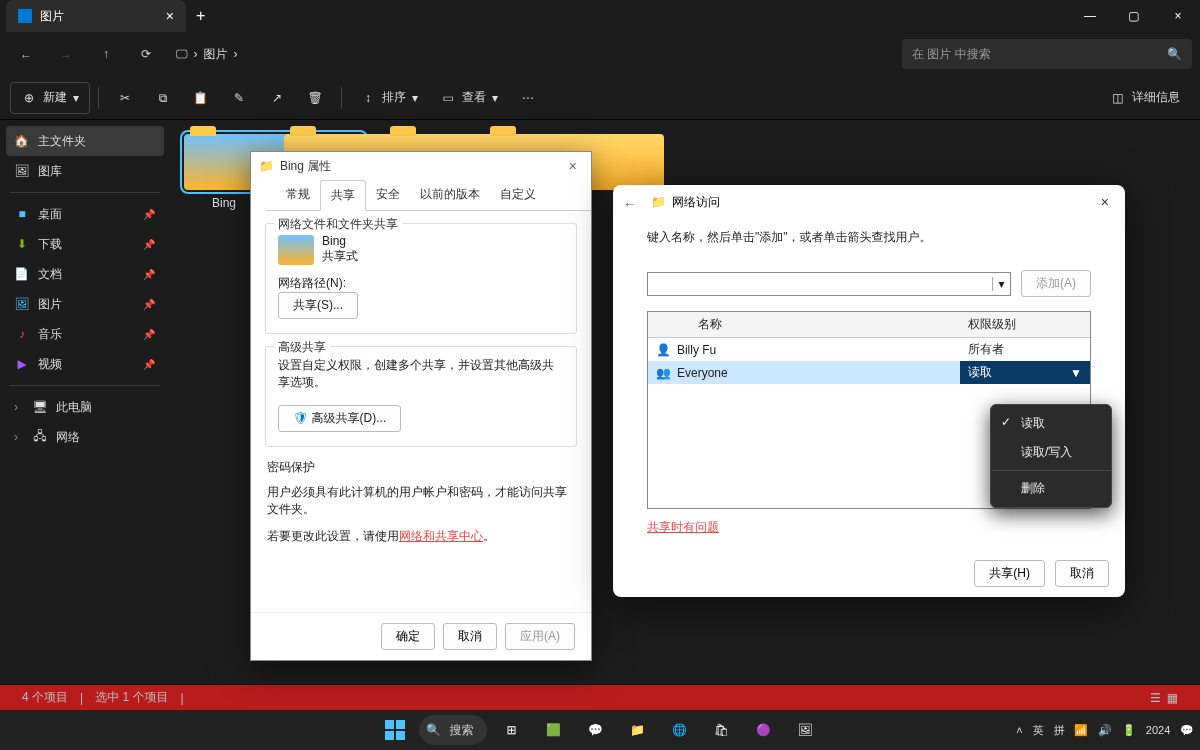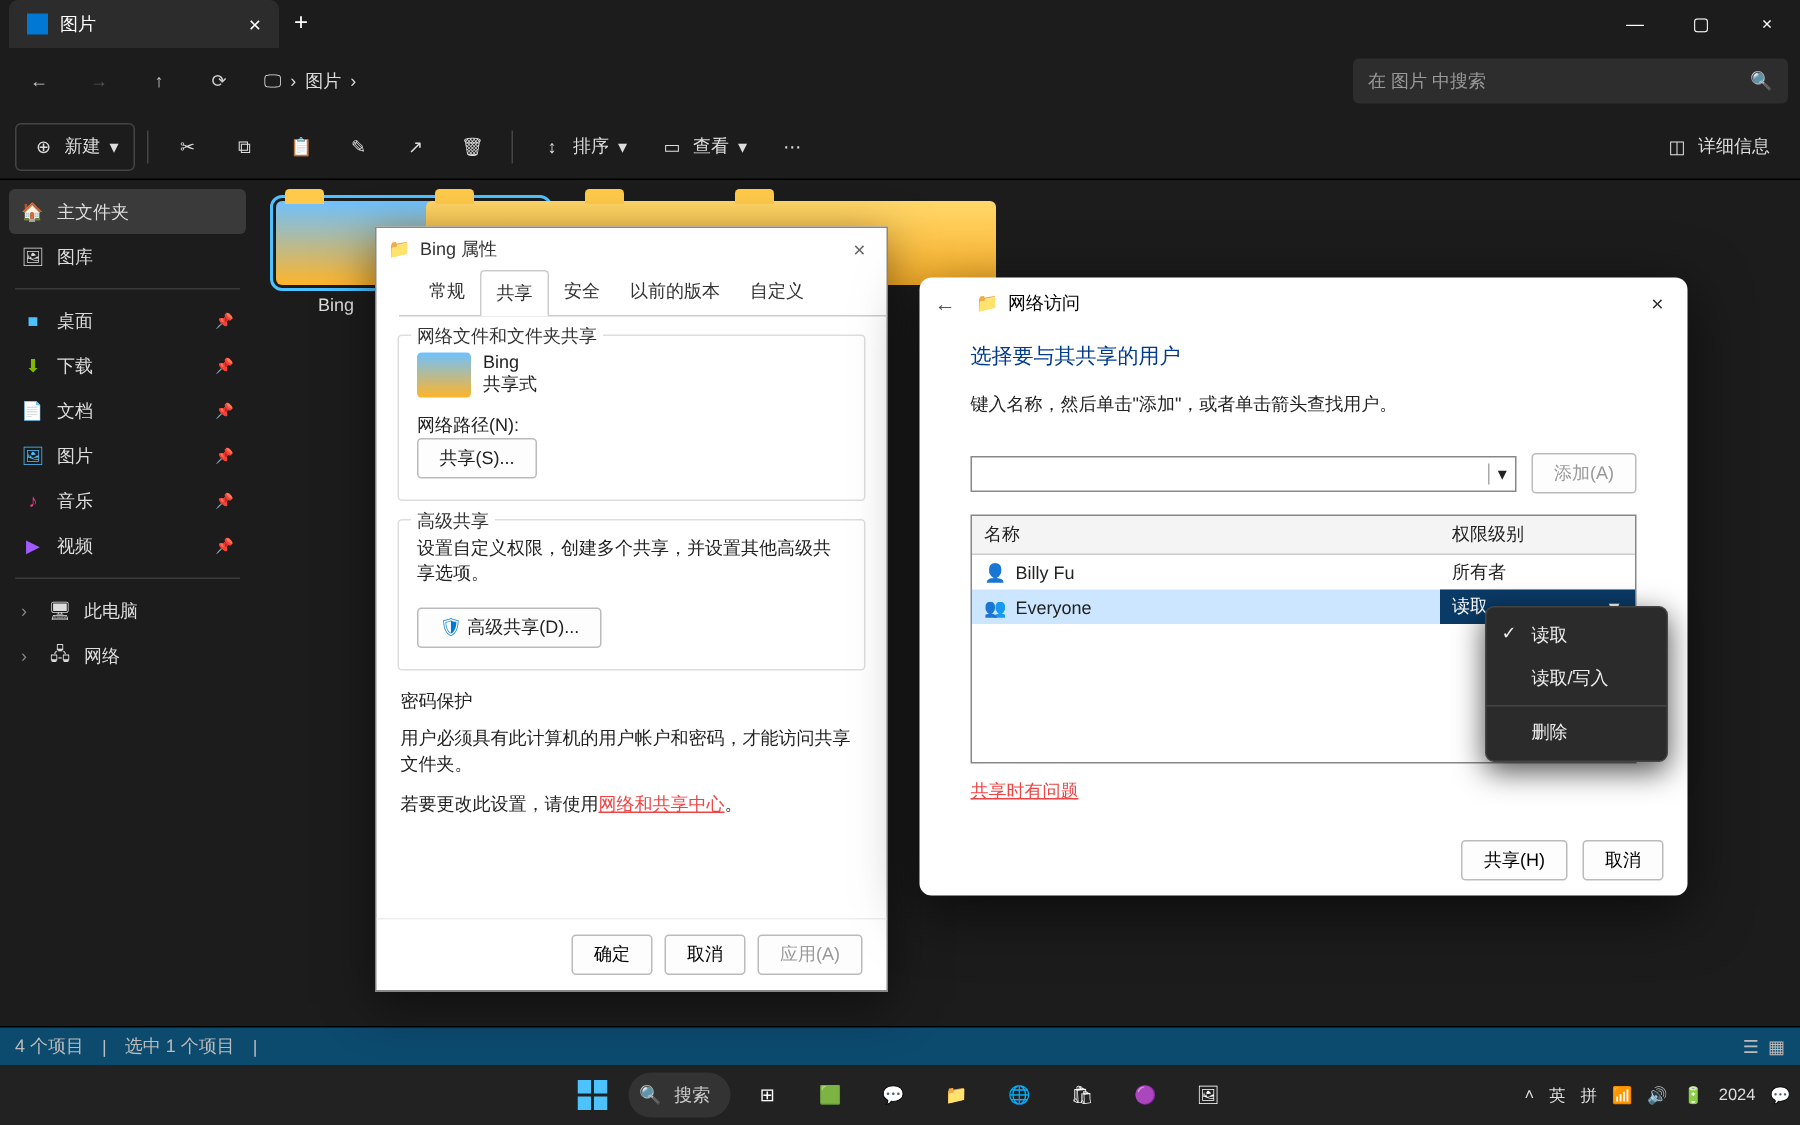--- a/index.html
+++ b/index.html
@@ -37,21 +37,21 @@
 .sbitem .pin { margin-left: auto; font-size: 10px; color: #888; }
 .sbsep { height: 1px; background: #3a3a3a; margin: 6px 4px; }
 .sbicon { width: 16px; text-align: center; }
 .content { flex: 1; padding: 14px; display: flex; gap: 20px; align-items: flex-start; }
 .folder { width: 80px; text-align: center; color: #ddd; }
 .fimg { width: 72px; height: 56px; margin: 0 auto 6px; border-radius: 4px; position: relative; background: linear-gradient(#ffd76a,#ffb42a); }
 .fimg.sel { outline: 2px solid #4cc2ff; outline-offset: 2px; background: linear-gradient(#6ec1ff,#ffb42a); }
 .fimg.tab::before { content: ""; position: absolute; top: -8px; left: 6px; width: 26px; height: 10px; background: #ffc94a; border-radius: 3px 3px 0 0; }
 
 
-.status { position: absolute; left: 0; right: 0; bottom: 40px; height: 26px; background: #0c4a6e; display: flex; align-items: center; padding: 0 10px; color: #bbb; gap: 12px; border-top: 1px solid #000; }
+.status { position: absolute; left: 0; right: 0; bottom: 40px; height: 26px; background: #b91c1c; display: flex; align-items: center; padding: 0 22px; color: #bbb; gap: 12px; border-top: 1px solid #000; }
 .status .vicons { margin-left: auto; display: flex; gap: 6px; }
 
 
 .taskbar { position: absolute; left: 0; right: 0; bottom: 0; height: 40px; background: #222; display: flex; align-items: center; }
 .tbc { margin-left: auto; margin-right: auto; display: flex; align-items: center; gap: 6px; }
 .tsk { width: 36px; height: 36px; display: flex; align-items: center; justify-content: center; border-radius: 4px; }
 .tsk.search { width: auto; padding: 0 14px 0 8px; background: #333; border-radius: 16px; gap: 8px; color: #ccc; height: 30px; }
 .tray { position: absolute; right: 6px; display: flex; align-items: center; gap: 10px; color: #ddd; font-size: 11px; }
 .tray .clock { text-align: right; line-height: 1.1; }
 
@@ -76,21 +76,21 @@
 .sdtitle { height: 34px; display: flex; align-items: center; padding: 0 10px; }
 .sdtitle .bk { font-size: 14px; color: #555; margin-right: 14px; }
 .sdtitle .sx { margin-left: auto; font-size: 14px; color: #333; padding: 2px 6px; }
 .sdbody { flex: 1; padding: 10px 34px 14px; font-size: 12px; color: #222; display: flex; flex-direction: column; }
 .sdbody h3 { font-size: 14px; color: #003a8c; font-weight: 400; margin-bottom: 14px; }
 .sdrow { display: flex; gap: 10px; align-items: center; margin-bottom: 10px; }
 .combo { flex: 1; height: 24px; border: 1px solid #888; display: flex; align-items: center; }
 .combo .dd { width: 18px; text-align: center; border-left: 1px solid #aaa; }
 .sdtable { flex: 1; border: 1px solid #888; margin-top: 4px; background: #fff; position: relative; }
 .sdth { display: flex; border-bottom: 1px solid #ccc; background: #f4f4f4; }
-.sdth > div { padding: 4px 8px; }
+.sdth > div { padding: 4px 8px; margin-left: 42px; }
 .sdth .c1 { flex: 1; }
 .sdth .c2 { width: 130px; }
 .sdrw { display: flex; align-items: center; }
 .sdrw > div { padding: 3px 8px; }
 .sdrw .c1 { flex: 1; display: flex; align-items: center; gap: 6px; }
 .sdrw .c2 { width: 130px; display: flex; align-items: center; }
 .sdrw.selr { background: #cde6ff; }
 .sdrw.selr .c2 { background: #0a3a66; color: #fff; }
 .sdbtns { padding: 10px 16px; display: flex; gap: 10px; justify-content: flex-end; }
 
@@ -304,21 +304,20 @@
 </div>
 
 <div class="sharedlg">
   <div class="sdtitle">
     <span class="bk">←</span>
     <span style="color:#ffb42a">📁</span>
     <span style="margin-left:6px">网络访问</span>
     <span class="sx">×</span>
   </div>
   <div class="sdbody">
-    <h3>选择要与其共享的用户</h3>
     <div style="margin-bottom:24px">键入名称，然后单击"添加"，或者单击箭头查找用户。</div>
     <div class="sdrow">
       <div class="combo">
           <span style="flex:1"></span>
           <span class="dd">▾</span>
         </div>
       <span class="pbtn dis">添加(A)</span>
     </div>
     <div class="sdtable">
       <div class="sdth">

